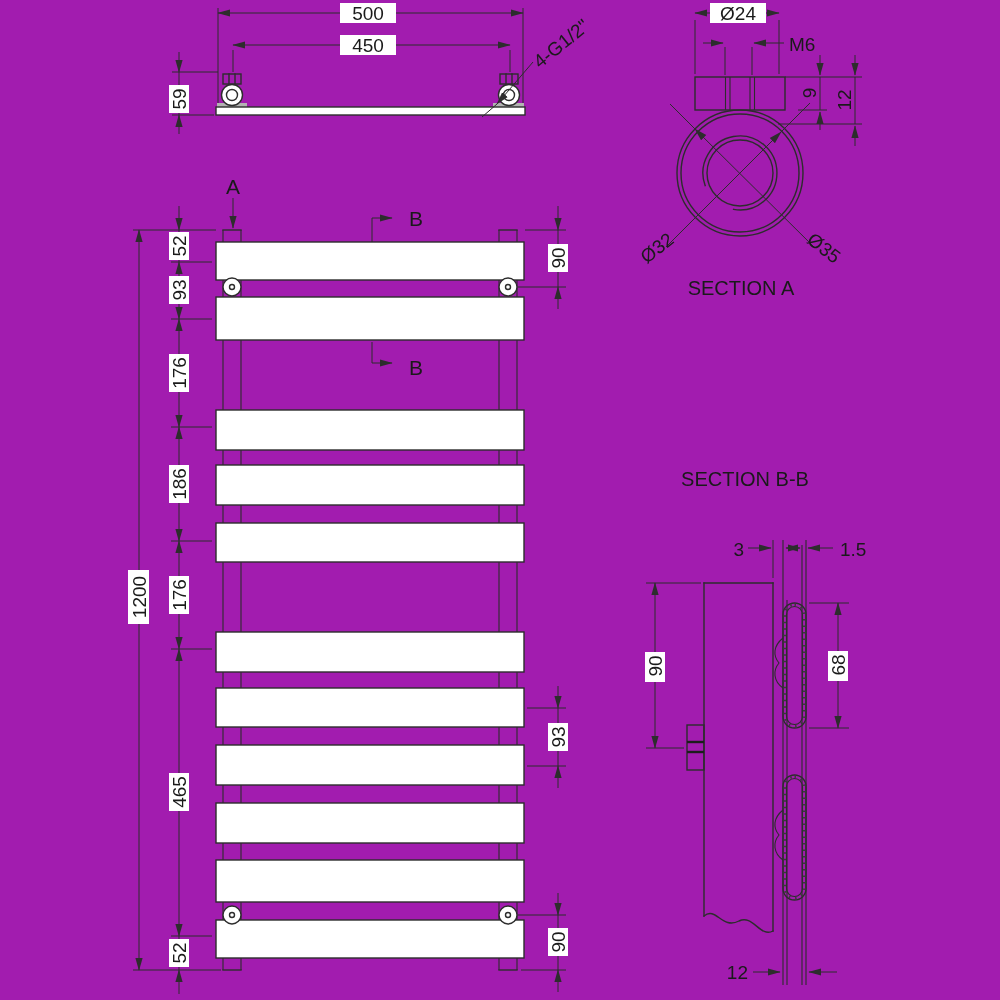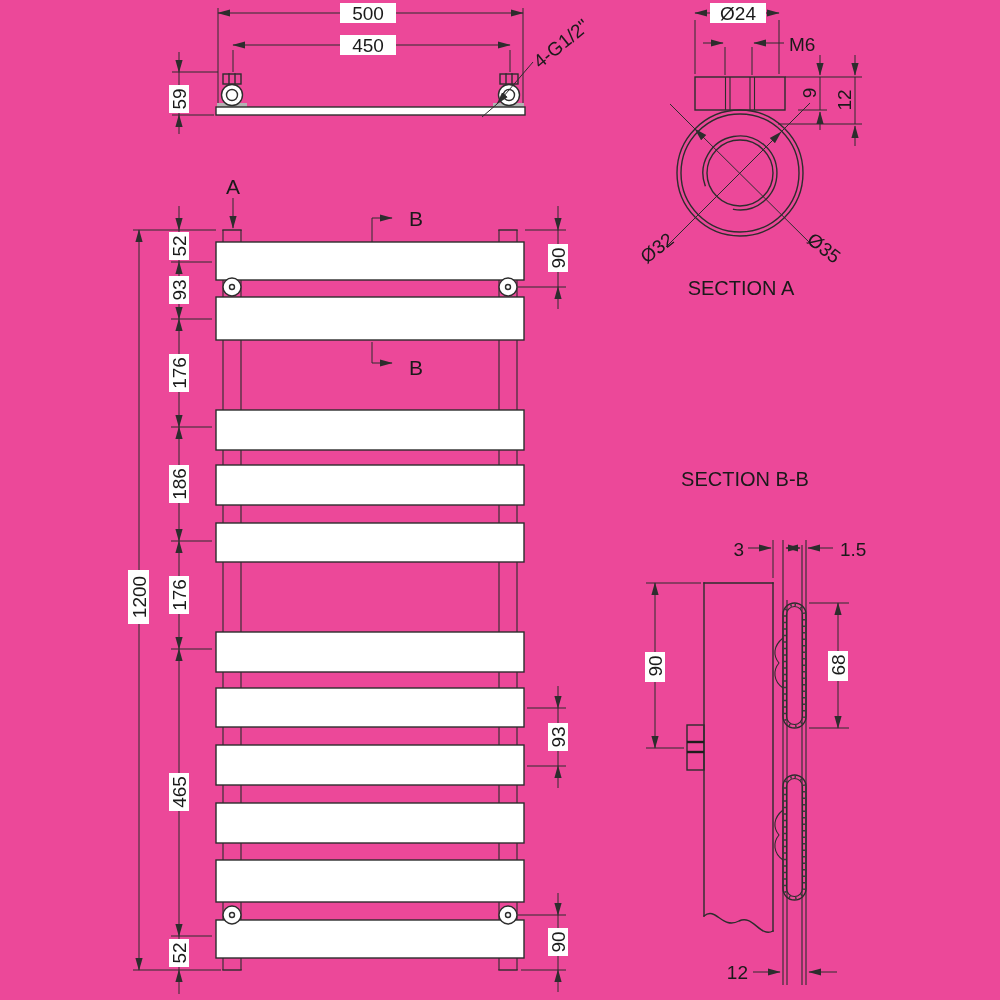--- a/index.html
+++ b/index.html
@@ -1,16 +1,16 @@
 <!DOCTYPE html>
 <html><head>
 <meta charset="utf-8">
 <style>
   html,body{margin:0;padding:0;background:#ffffff;}
-  .stage{width:1000px;height:1000px;position:relative;background:#ec4899;}
+  .stage{width:1000px;height:1000px;position:relative;background:#a21caf;}
   .g{stroke:#2d2d2d;stroke-width:1.4;fill:none;stroke-linecap:square;}
   .g2{stroke:#2d2d2d;stroke-width:1.1;fill:none;}
   .d{stroke:#2d2d2d;stroke-width:1;fill:none;}
   .wf{fill:#ffffff;stroke:#2d2d2d;stroke-width:1.4;}
   .pad{fill:#b3b3b3;stroke:none;}
   .w{fill:#ffffff;stroke:none;}
   .hatch{stroke:#3a3a3a;stroke-width:2.6;fill:none;stroke-dasharray:1.5 5;}
   .thick{stroke:#1d1d1d;stroke-width:2.4;fill:none;}
   text{font-family:"Liberation Sans",sans-serif;fill:#1a1a1a;}
   .t{font-size:19px;dominant-baseline:central;}

